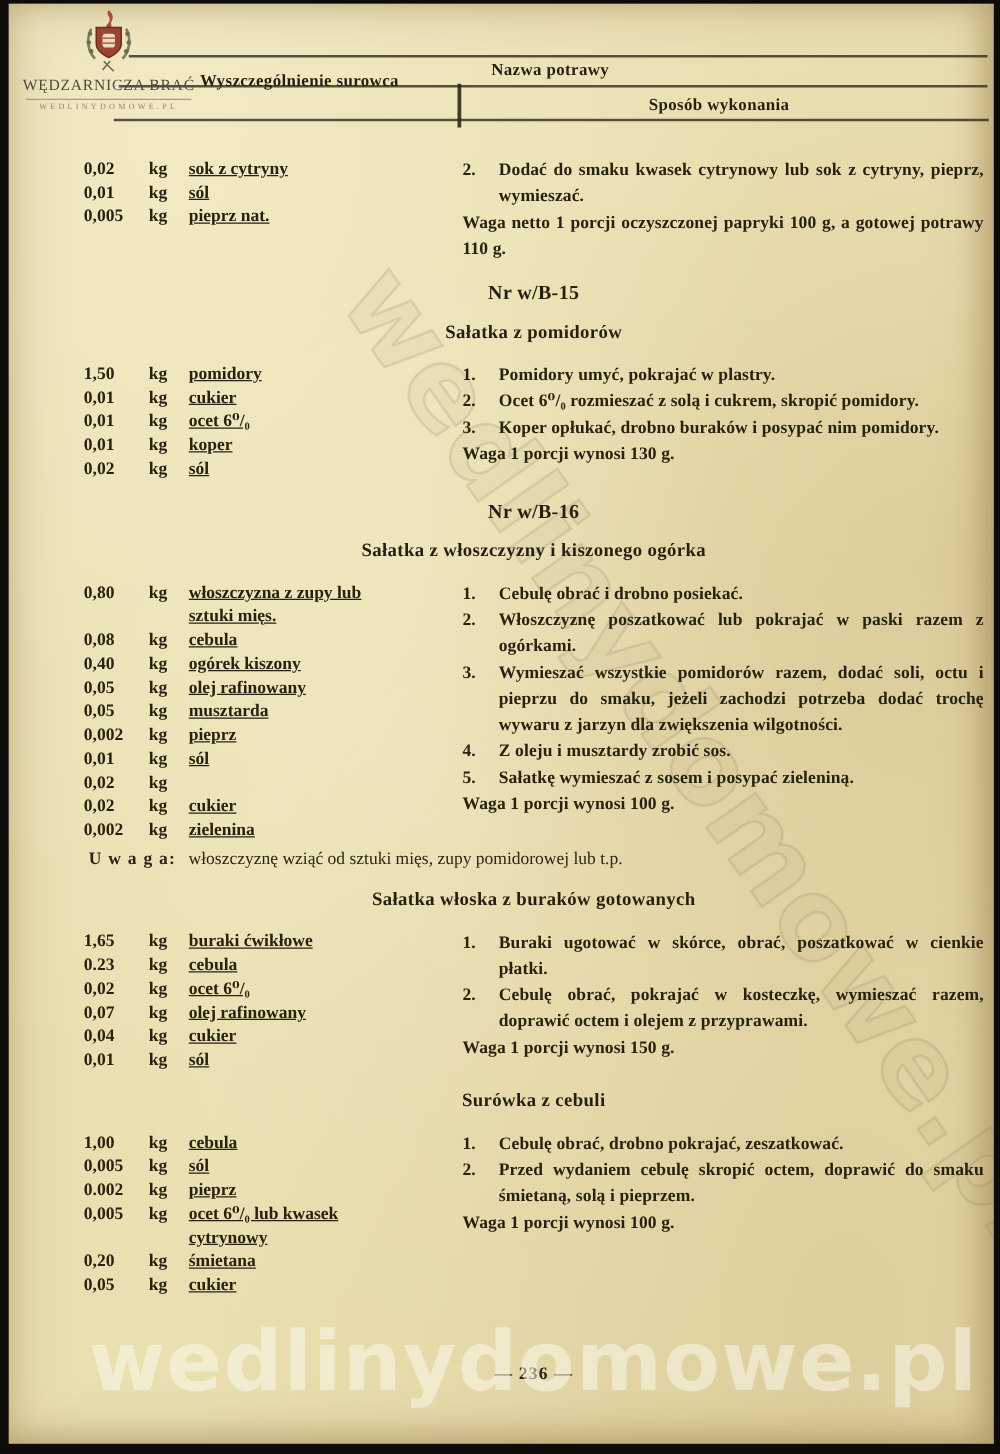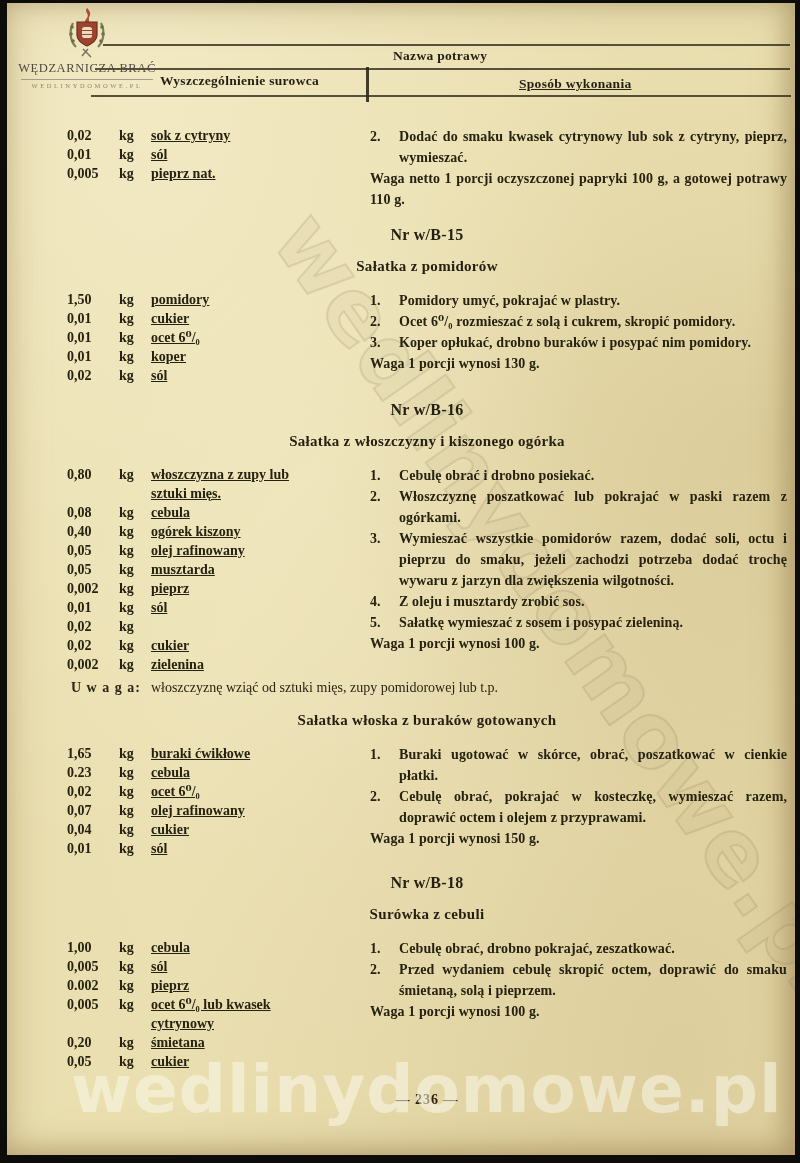--- a/index.html
+++ b/index.html
@@ -22,22 +22,22 @@
   .brand-rule{height:1px;background:#a59c8a;margin:3px 4px 2px 4px;}
   .domain{font-size:6.5px;letter-spacing:2.6px;color:#8d8678;text-align:center;}
   
   .hrule{position:absolute;height:2px;background:#35301f;opacity:.82;z-index:1;}
   .r1{top:41px;left:96px;right:5px;}
   .r2{top:65px;left:88px;right:5px;}
   .r3{top:92px;left:84px;right:4px;}
   .vline{position:absolute;left:359px;top:64px;width:3px;height:35px;background:#2c2817;opacity:.9;z-index:1;}
   .colhead{position:absolute;font-weight:bold;font-size:13.5px;color:#241f12;letter-spacing:.3px;z-index:1;}
   .h-nazwa{left:386px;top:45px;}
-  .h-wysz{left:153px;top:70px;}
-  .h-sposob{left:512px;top:73px;text-decoration:underline;}
+  .h-wysz{left:153px;top:54px;}
+  .h-sposob{left:512px;top:73px;}
   
   .content{position:absolute;left:60px;right:8px;top:104px;padding-top:6px;z-index:2;color:#26220f;}
   .heading{text-align:center;font-weight:bold;color:#241f0e;}
   .heading.number{margin-top:16px;font-size:16px;height:17px;letter-spacing:.3px;}
   .heading.title{margin-top:15px;font-size:15px;height:19px;letter-spacing:.3px;}
   .block{display:flex;margin-top:13px;}
   .col-left{width:303px;flex:none;}
   .ing-row{display:flex;font-size:14px;font-weight:bold;line-height:19px;}
   .ing-qty{width:52px;flex:none;}
   .ing-unit{width:32px;flex:none;}
@@ -289,21 +289,20 @@
               <span class="step-n">1.</span>
               <span class="step-t">Buraki ugotować w skórce, obrać, poszatkować w cienkie płatki.</span>
             </div>
             <div class="step">
               <span class="step-n">2.</span>
               <span class="step-t">Cebulę obrać, pokrajać w kosteczkę, wymieszać razem, doprawić octem i olejem z przyprawami.</span>
             </div>
             <div class="note">Waga 1 porcji wynosi 150 g.</div>
           </div>
         </div>
-        <div class="heading number">Nr w/B-18</div>
         <div class="heading title">Surówka z cebuli</div>
         <div class="block">
           <div class="col-left">
             <div class="ing-row">
               <span class="ing-qty">1,00</span>
               <span class="ing-unit">kg</span>
               <span class="ing-name">cebula</span>
             </div>
             <div class="ing-row">
               <span class="ing-qty">0,005</span>

